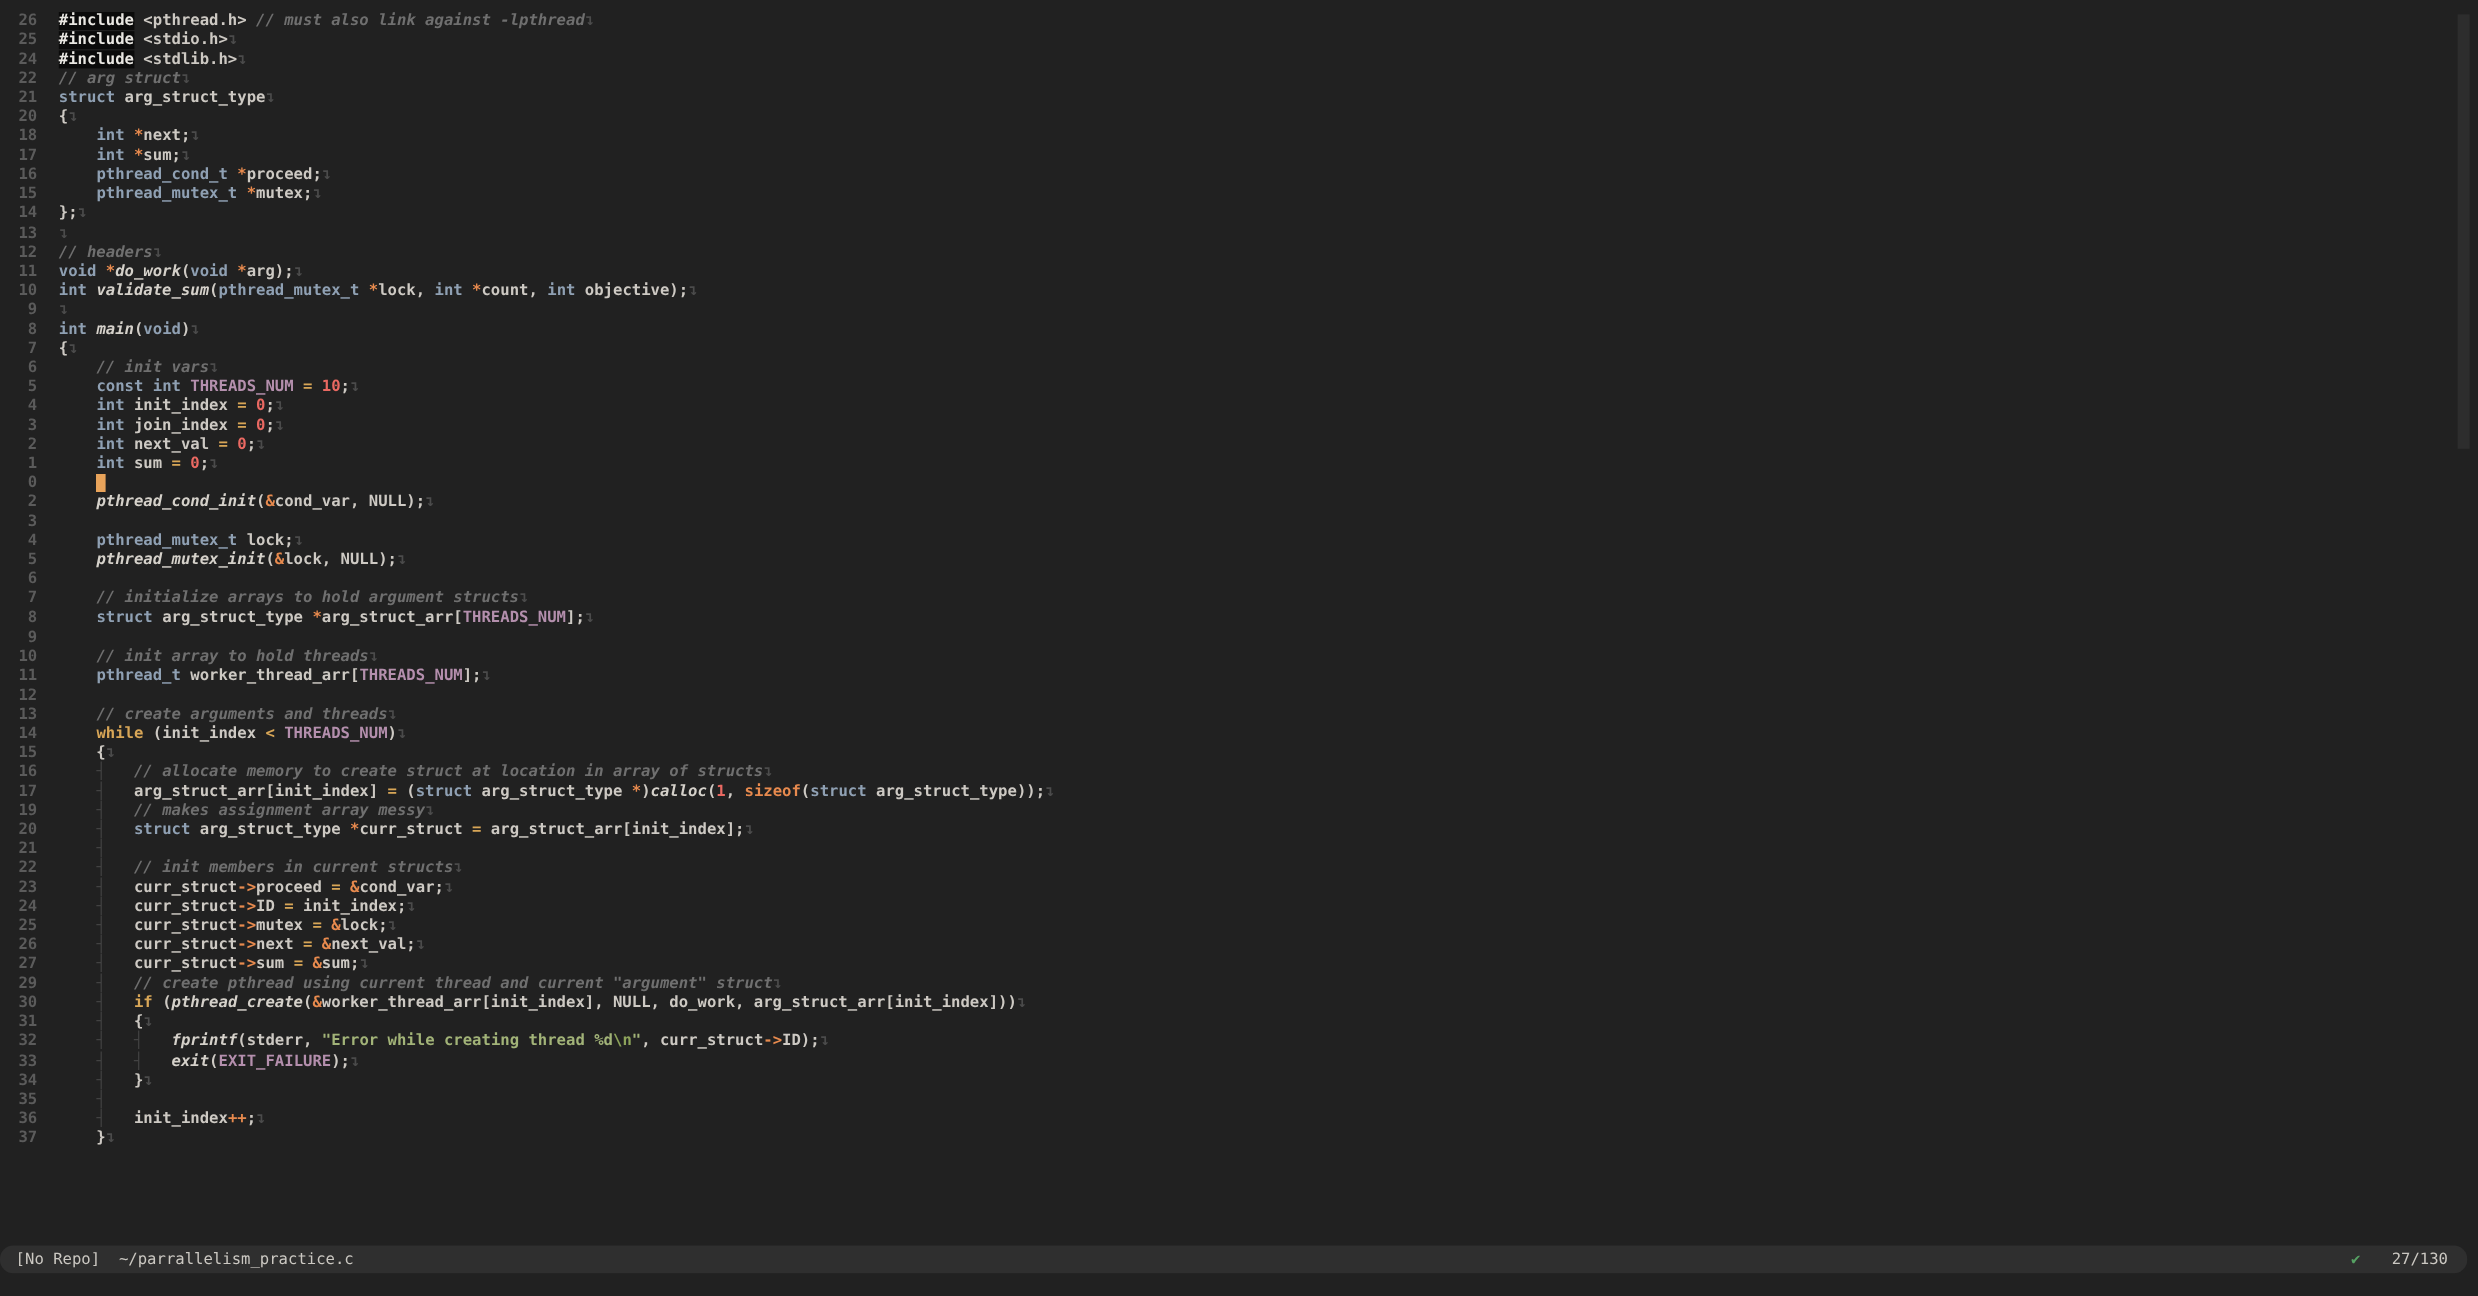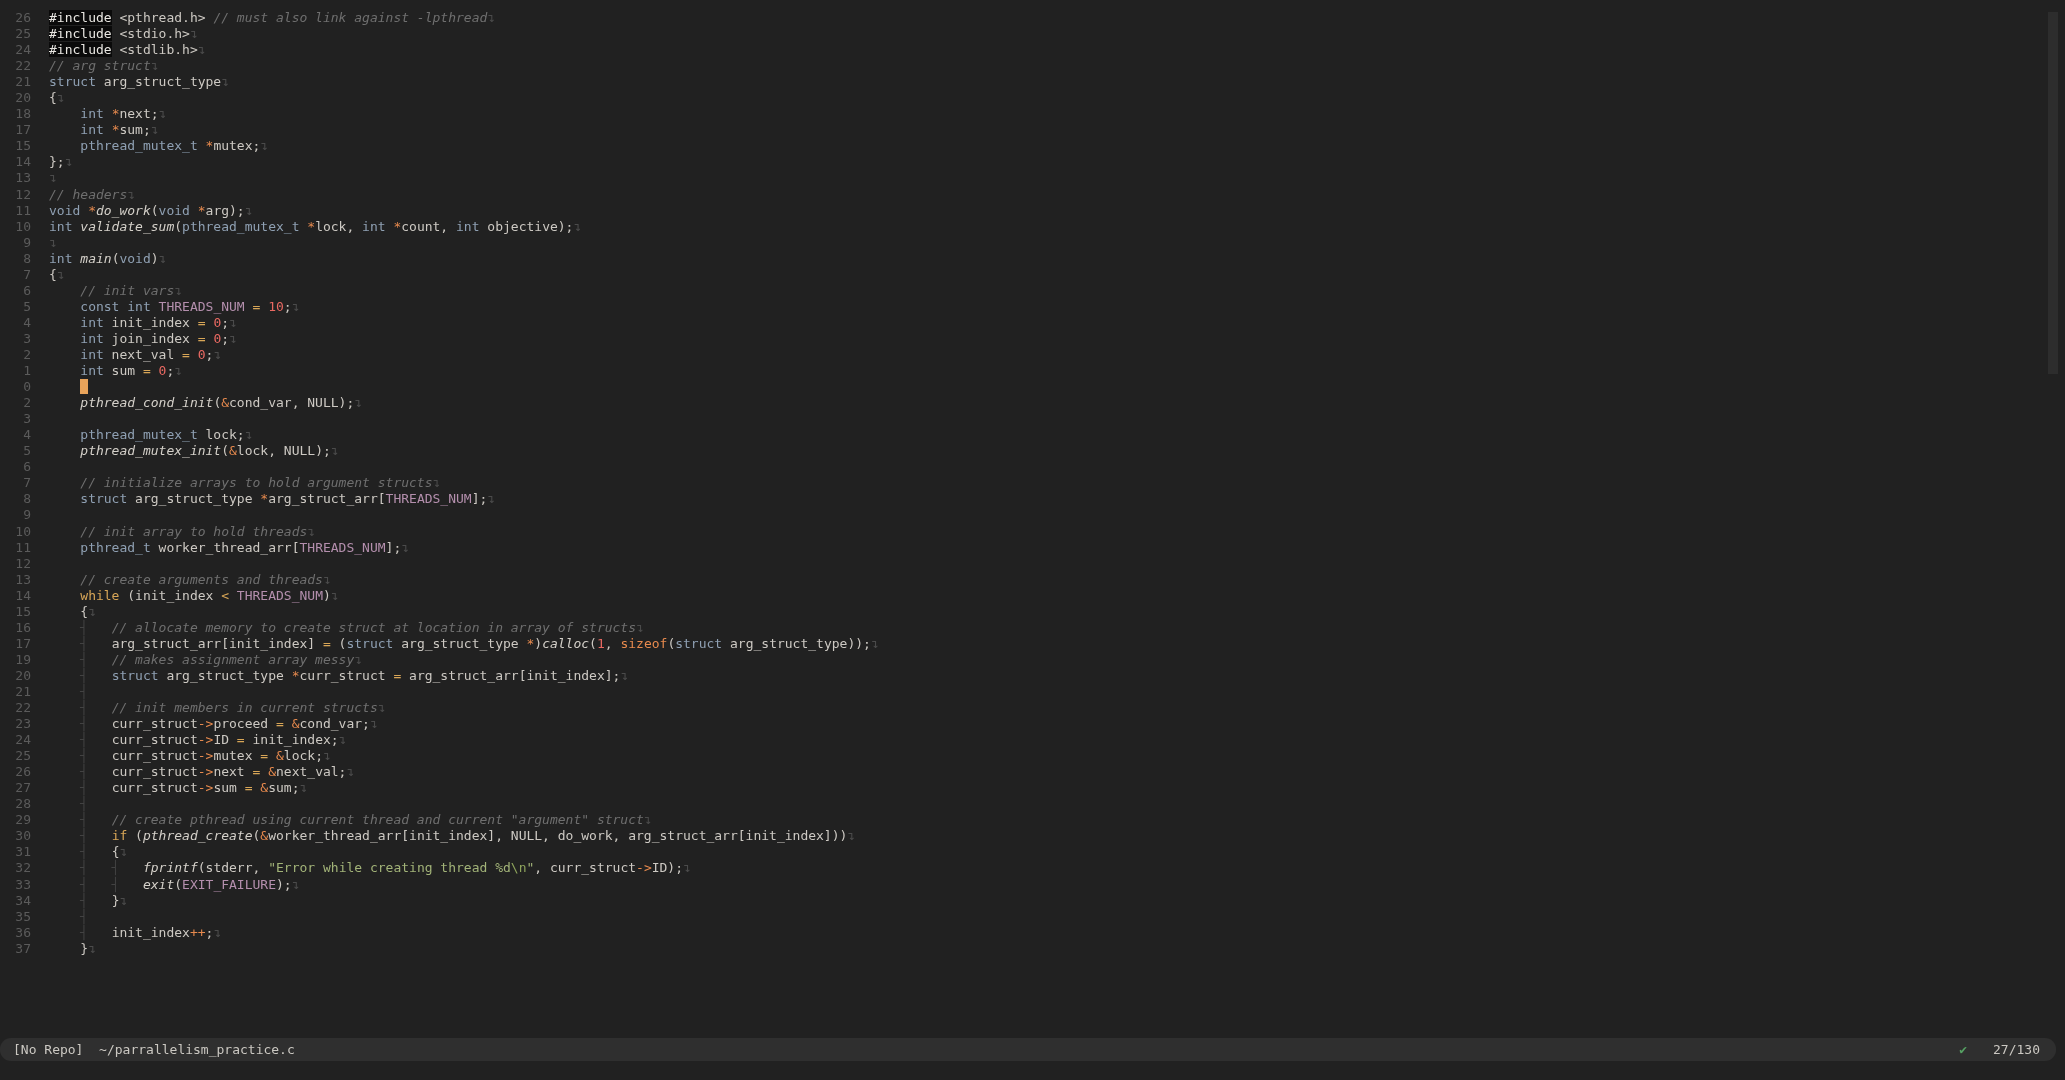--- a/index.html
+++ b/index.html
@@ -2,21 +2,21 @@
 <html><head>
 <meta charset="utf-8">
 <style>
   html,body{margin:0;padding:0;}
   body{
     width:2065px;height:1080px;overflow:hidden;position:relative;
     background:var(--bg,#212121);
     font-family:"DejaVu Sans Mono","Liberation Mono",monospace;
     font-size:13px;color:var(--fg,#cdc9c3);
   }
-  #editor{position:absolute;left:0;top:10px;width:1962px;}
+  #editor{position:absolute;left:0;top:10px;width:1962px;font-weight:bold;}
   .line{height:16.06px;line-height:16.06px;white-space:pre;}
   .gutter{display:inline-block;width:31px;margin-right:18px;text-align:right;
           color:var(--gutter,#5b5b5b);}
   .seg-plain{color:var(--fg,#cdc9c3);}
   .seg-type{color:var(--type,#8fa0b3);}
   .seg-kw{color:var(--kw,#d8a657);}
   .seg-kw2{color:var(--op,#e78a4e);}
   .seg-op{color:var(--op,#e78a4e);}
   .seg-asn{color:var(--kw,#d8a657);}
   .seg-num{color:var(--num,#ea6962);}
@@ -48,20 +48,21 @@
 
 <div id="editor">
     <div class="line"><span class="gutter">26</span><span class="seg-pre">#include</span><span class="seg-plain"> &lt;pthread.h&gt; </span><span class="seg-comment">// must also link against -lpthread</span><span class="eol">↴</span></div>
     <div class="line"><span class="gutter">25</span><span class="seg-pre">#include</span><span class="seg-plain"> &lt;stdio.h&gt;</span><span class="eol">↴</span></div>
     <div class="line"><span class="gutter">24</span><span class="seg-pre">#include</span><span class="seg-plain"> &lt;stdlib.h&gt;</span><span class="eol">↴</span></div>
     <div class="line"><span class="gutter">22</span><span class="seg-comment">// arg struct</span><span class="eol">↴</span></div>
     <div class="line"><span class="gutter">21</span><span class="seg-type">struct</span><span class="seg-plain"> arg_struct_type</span><span class="eol">↴</span></div>
     <div class="line"><span class="gutter">20</span><span class="seg-plain">{</span><span class="eol">↴</span></div>
     <div class="line"><span class="gutter">18</span><span class="seg-plain">    </span><span class="seg-type">int</span><span class="seg-plain"> </span><span class="seg-op">*</span><span class="seg-plain">next;</span><span class="eol">↴</span></div>
     <div class="line"><span class="gutter">17</span><span class="seg-plain">    </span><span class="seg-type">int</span><span class="seg-plain"> </span><span class="seg-op">*</span><span class="seg-plain">sum;</span><span class="eol">↴</span></div>
+    <div class="line"><span class="gutter">16</span><span class="seg-plain">    </span><span class="seg-type">pthread_cond_t</span><span class="seg-plain"> </span><span class="seg-op">*</span><span class="seg-plain">proceed;</span><span class="eol">↴</span></div>
     <div class="line"><span class="gutter">15</span><span class="seg-plain">    </span><span class="seg-type">pthread_mutex_t</span><span class="seg-plain"> </span><span class="seg-op">*</span><span class="seg-plain">mutex;</span><span class="eol">↴</span></div>
     <div class="line"><span class="gutter">14</span><span class="seg-plain">};</span><span class="eol">↴</span></div>
     <div class="line"><span class="gutter">13</span><span class="eol">↴</span></div>
     <div class="line"><span class="gutter">12</span><span class="seg-comment">// headers</span><span class="eol">↴</span></div>
     <div class="line"><span class="gutter">11</span><span class="seg-type">void</span><span class="seg-plain"> </span><span class="seg-op">*</span><span class="seg-fn">do_work</span><span class="seg-plain">(</span><span class="seg-type">void</span><span class="seg-plain"> </span><span class="seg-op">*</span><span class="seg-plain">arg);</span><span class="eol">↴</span></div>
     <div class="line"><span class="gutter">10</span><span class="seg-type">int</span><span class="seg-plain"> </span><span class="seg-fn">validate_sum</span><span class="seg-plain">(</span><span class="seg-type">pthread_mutex_t</span><span class="seg-plain"> </span><span class="seg-op">*</span><span class="seg-plain">lock, </span><span class="seg-type">int</span><span class="seg-plain"> </span><span class="seg-op">*</span><span class="seg-plain">count, </span><span class="seg-type">int</span><span class="seg-plain"> objective);</span><span class="eol">↴</span></div>
     <div class="line"><span class="gutter">9</span><span class="eol">↴</span></div>
     <div class="line"><span class="gutter">8</span><span class="seg-type">int</span><span class="seg-plain"> </span><span class="seg-fn">main</span><span class="seg-plain">(</span><span class="seg-type">void</span><span class="seg-plain">)</span><span class="eol">↴</span></div>
     <div class="line"><span class="gutter">7</span><span class="seg-plain">{</span><span class="eol">↴</span></div>
     <div class="line"><span class="gutter">6</span><span class="seg-plain">    </span><span class="seg-comment">// init vars</span><span class="eol">↴</span></div>
@@ -89,21 +90,20 @@
     <div class="line"><span class="gutter">17</span><span class="seg-plain">    </span><span class="guide">┤</span><span class="seg-plain">   </span><span class="seg-plain">arg_struct_arr[init_index] </span><span class="seg-asn">=</span><span class="seg-plain"> (</span><span class="seg-type">struct</span><span class="seg-plain"> arg_struct_type </span><span class="seg-op">*</span><span class="seg-plain">)</span><span class="seg-fn">calloc</span><span class="seg-plain">(</span><span class="seg-num">1</span><span class="seg-plain">, </span><span class="seg-kw2">sizeof</span><span class="seg-plain">(</span><span class="seg-type">struct</span><span class="seg-plain"> arg_struct_type));</span><span class="eol">↴</span></div>
     <div class="line"><span class="gutter">19</span><span class="seg-plain">    </span><span class="guide">┤</span><span class="seg-plain">   </span><span class="seg-comment">// makes assignment array messy</span><span class="eol">↴</span></div>
     <div class="line"><span class="gutter">20</span><span class="seg-plain">    </span><span class="guide">┤</span><span class="seg-plain">   </span><span class="seg-type">struct</span><span class="seg-plain"> arg_struct_type </span><span class="seg-op">*</span><span class="seg-plain">curr_struct </span><span class="seg-asn">=</span><span class="seg-plain"> arg_struct_arr[init_index];</span><span class="eol">↴</span></div>
     <div class="line"><span class="gutter">21</span><span class="seg-plain">    </span><span class="guide">┤</span><span class="seg-plain">   </span></div>
     <div class="line"><span class="gutter">22</span><span class="seg-plain">    </span><span class="guide">┤</span><span class="seg-plain">   </span><span class="seg-comment">// init members in current structs</span><span class="eol">↴</span></div>
     <div class="line"><span class="gutter">23</span><span class="seg-plain">    </span><span class="guide">┤</span><span class="seg-plain">   </span><span class="seg-plain">curr_struct</span><span class="seg-op">-&gt;</span><span class="seg-plain">proceed </span><span class="seg-asn">=</span><span class="seg-plain"> </span><span class="seg-op">&amp;</span><span class="seg-plain">cond_var;</span><span class="eol">↴</span></div>
     <div class="line"><span class="gutter">24</span><span class="seg-plain">    </span><span class="guide">┤</span><span class="seg-plain">   </span><span class="seg-plain">curr_struct</span><span class="seg-op">-&gt;</span><span class="seg-plain">ID </span><span class="seg-asn">=</span><span class="seg-plain"> init_index;</span><span class="eol">↴</span></div>
     <div class="line"><span class="gutter">25</span><span class="seg-plain">    </span><span class="guide">┤</span><span class="seg-plain">   </span><span class="seg-plain">curr_struct</span><span class="seg-op">-&gt;</span><span class="seg-plain">mutex </span><span class="seg-asn">=</span><span class="seg-plain"> </span><span class="seg-op">&amp;</span><span class="seg-plain">lock;</span><span class="eol">↴</span></div>
     <div class="line"><span class="gutter">26</span><span class="seg-plain">    </span><span class="guide">┤</span><span class="seg-plain">   </span><span class="seg-plain">curr_struct</span><span class="seg-op">-&gt;</span><span class="seg-plain">next </span><span class="seg-asn">=</span><span class="seg-plain"> </span><span class="seg-op">&amp;</span><span class="seg-plain">next_val;</span><span class="eol">↴</span></div>
     <div class="line"><span class="gutter">27</span><span class="seg-plain">    </span><span class="guide">┤</span><span class="seg-plain">   </span><span class="seg-plain">curr_struct</span><span class="seg-op">-&gt;</span><span class="seg-plain">sum </span><span class="seg-asn">=</span><span class="seg-plain"> </span><span class="seg-op">&amp;</span><span class="seg-plain">sum;</span><span class="eol">↴</span></div>
-    <div class="line"><span class="gutter">28</span><span class="seg-plain">    </span><span class="guide">┤</span><span class="seg-plain">   </span></div>
     <div class="line"><span class="gutter">29</span><span class="seg-plain">    </span><span class="guide">┤</span><span class="seg-plain">   </span><span class="seg-comment">// create pthread using current thread and current "argument" struct</span><span class="eol">↴</span></div>
     <div class="line"><span class="gutter">30</span><span class="seg-plain">    </span><span class="guide">┤</span><span class="seg-plain">   </span><span class="seg-kw">if</span><span class="seg-plain"> (</span><span class="seg-fn">pthread_create</span><span class="seg-plain">(</span><span class="seg-op">&amp;</span><span class="seg-plain">worker_thread_arr[init_index], NULL, do_work, arg_struct_arr[init_index]))</span><span class="eol">↴</span></div>
     <div class="line"><span class="gutter">31</span><span class="seg-plain">    </span><span class="guide">┤</span><span class="seg-plain">   </span><span class="seg-plain">{</span><span class="eol">↴</span></div>
     <div class="line"><span class="gutter">32</span><span class="seg-plain">    </span><span class="guide">┤</span><span class="seg-plain">   </span><span class="guide">┤</span><span class="seg-plain">   </span><span class="seg-fn">fprintf</span><span class="seg-plain">(stderr, </span><span class="seg-str">"Error while creating thread %d</span><span class="seg-esc">\n</span><span class="seg-str">"</span><span class="seg-plain">, curr_struct</span><span class="seg-op">-&gt;</span><span class="seg-plain">ID);</span><span class="eol">↴</span></div>
     <div class="line"><span class="gutter">33</span><span class="seg-plain">    </span><span class="guide">┤</span><span class="seg-plain">   </span><span class="guide">┤</span><span class="seg-plain">   </span><span class="seg-fn">exit</span><span class="seg-plain">(</span><span class="seg-const">EXIT_FAILURE</span><span class="seg-plain">);</span><span class="eol">↴</span></div>
     <div class="line"><span class="gutter">34</span><span class="seg-plain">    </span><span class="guide">┤</span><span class="seg-plain">   </span><span class="seg-plain">}</span><span class="eol">↴</span></div>
     <div class="line"><span class="gutter">35</span><span class="seg-plain">    </span><span class="guide">┤</span><span class="seg-plain">   </span></div>
     <div class="line"><span class="gutter">36</span><span class="seg-plain">    </span><span class="guide">┤</span><span class="seg-plain">   </span><span class="seg-plain">init_index</span><span class="seg-op">++</span><span class="seg-plain">;</span><span class="eol">↴</span></div>
     <div class="line"><span class="gutter">37</span><span class="seg-plain">    }</span><span class="eol">↴</span></div>
   </div>

